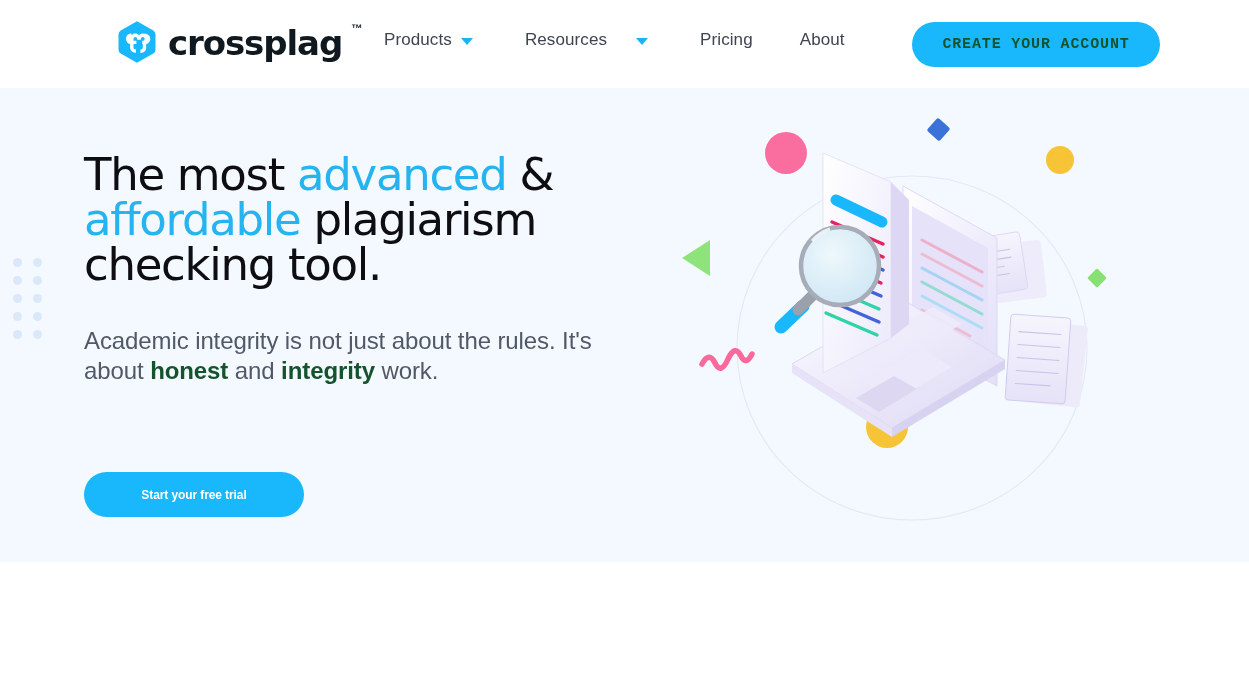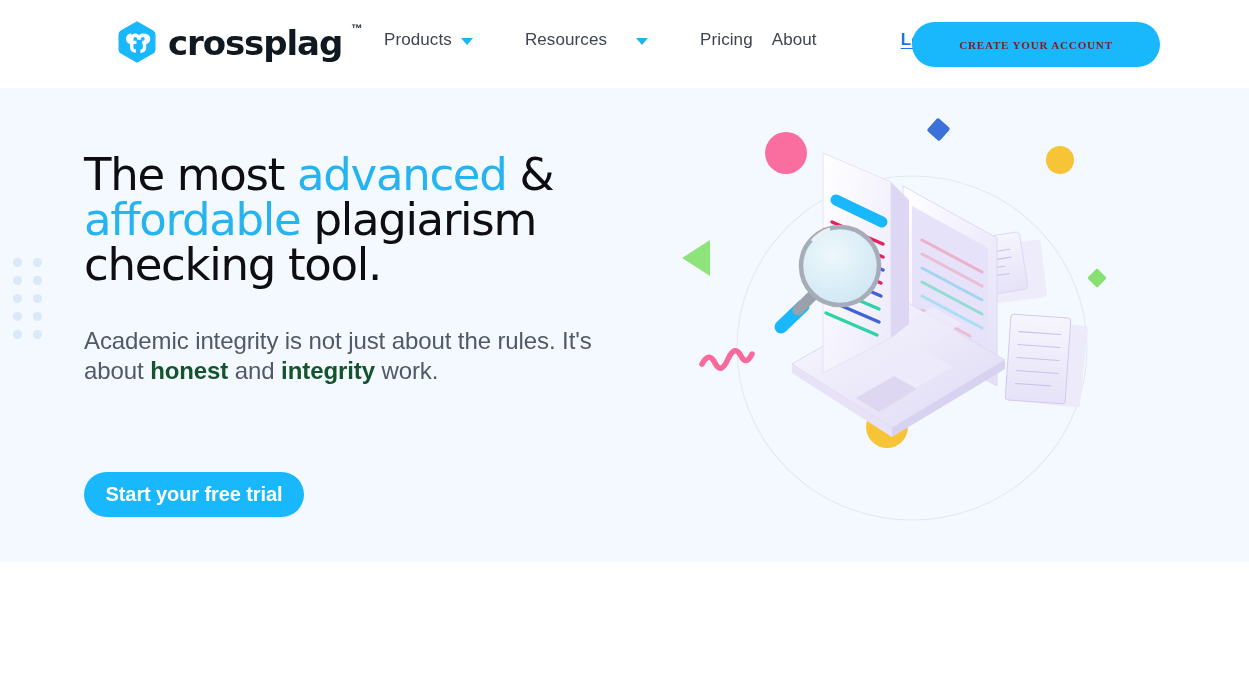--- a/index.html
+++ b/index.html
@@ -69,21 +69,21 @@
     align-items: center;
     gap: 9px;
     font-size: 17px;
     color: #3e4450;
     cursor: pointer;
     letter-spacing: 0.1px;
     white-space: nowrap;
   }
   .nav-item + .nav-item { margin-left: 52px; gap: 29px; }
   .nav-item.is-pricing { }
-  .nav-item.is-about   { margin-left: 19px; }
+  .nav-item.is-about   { margin-left: 47px; }
   .nav-item.is-login   { margin-left: 47px; }
 
   .caret {
     display: inline-block;
     width: 0; height: 0;
     border-left: 6px solid transparent;
     border-right: 6px solid transparent;
     border-top: 7px solid #18b5f3;
     position: relative;
     top: 1px;
@@ -98,24 +98,24 @@
   }
 
   .cta-pill {
     position: absolute;
     left: 912px;
     top: 22px;
     width: 248px;
     height: 45px;
     border-radius: 23px;
     background: #19b7fb;
-    color: #7f1d1d;
+    color: #14532d;
     border: none;
-    font-family: Liberation Serif, serif;
-    font-size: 11px;
+    font-family: Liberation Mono, monospace;
+    font-size: 15px;
     font-weight: 700;
     letter-spacing: 0.85px;
     cursor: pointer;
     display: flex;
     align-items: center;
     justify-content: center;
   }
 
   
   .hero {
@@ -173,21 +173,21 @@
     position: absolute;
     left: 84px;
     top: 384px;
     width: 220px;
     height: 45px;
     border-radius: 23px;
     background: #19b7fb;
     color: #ffffff;
     border: none;
     font-family: "Liberation Sans", sans-serif;
-    font-size: 20px;
+    font-size: 12px;
     font-weight: 700;
     letter-spacing: -0.1px;
     cursor: pointer;
     display: flex;
     align-items: center;
     justify-content: center;
   }
 
   .hero-art {
     position: absolute;

